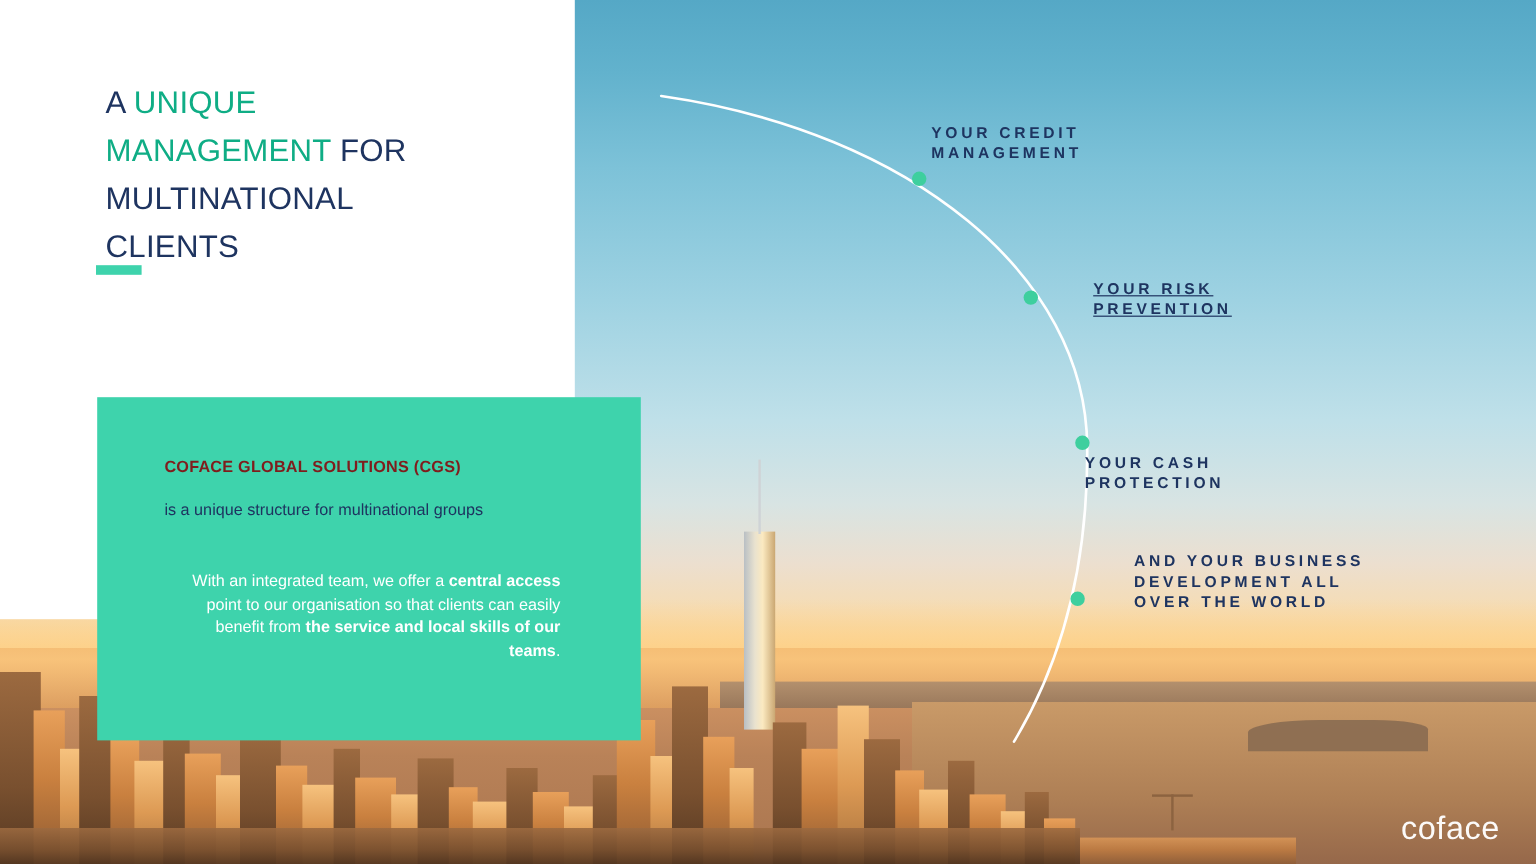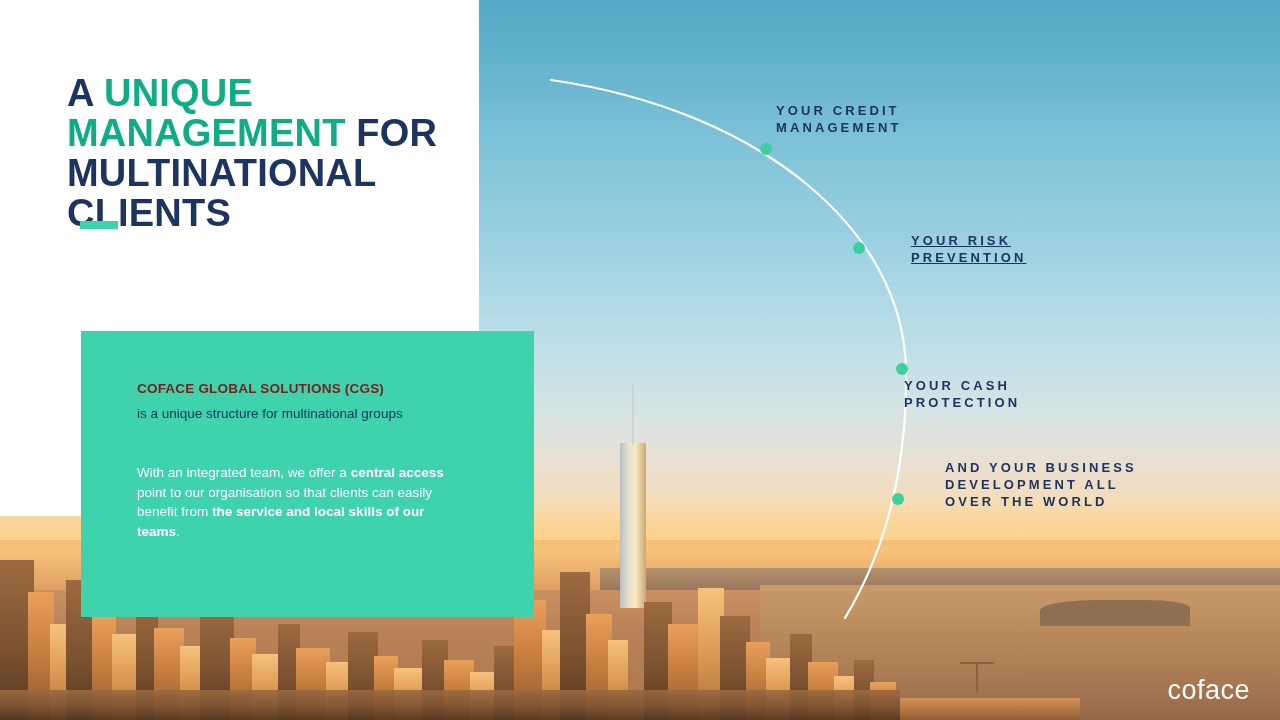--- a/index.html
+++ b/index.html
@@ -121,25 +121,25 @@
     position: absolute;
     left: 0; top: 0;
     width: 479px;
     height: 516px;
     background: #ffffff;
   }
 
   
   .title {
     position: absolute;
-    left: 67px;
+    left: 88px;
     top: 48px;
     width: 400px;
-    font-size: 38px;
-    font-weight: bold;
+    font-size: 26px;
+    font-weight: normal;
     line-height: 40px;
     letter-spacing: .2px;
     color: #1e3460;
   }
   .title .accent { color: #0fad85; }
 
   .title-rule {
     position: absolute;
     left: 80px;
     top: 221px;
@@ -169,28 +169,29 @@
     font-weight: bold;
     font-size: 13.5px;
     letter-spacing: .2px;
     line-height: 20px;
   }
   .gb-lead {
     display: block;
     color: #1e3460;
     font-size: 13.5px;
     line-height: 22px;
-    margin-top: 4px;
+    margin-top: 15px;
   }
   .gb-body {
     display: block;
     margin-top: 38px;
     color: #ffffff;
     font-size: 13.5px;
     line-height: 19.5px;
+    text-align: right;
   }
   .gb-body b { font-weight: bold; }
 
   
   .arc-svg {
     position: absolute;
     left: 0; top: 0;
     width: 1280px; height: 720px;
     pointer-events: none;
   }

